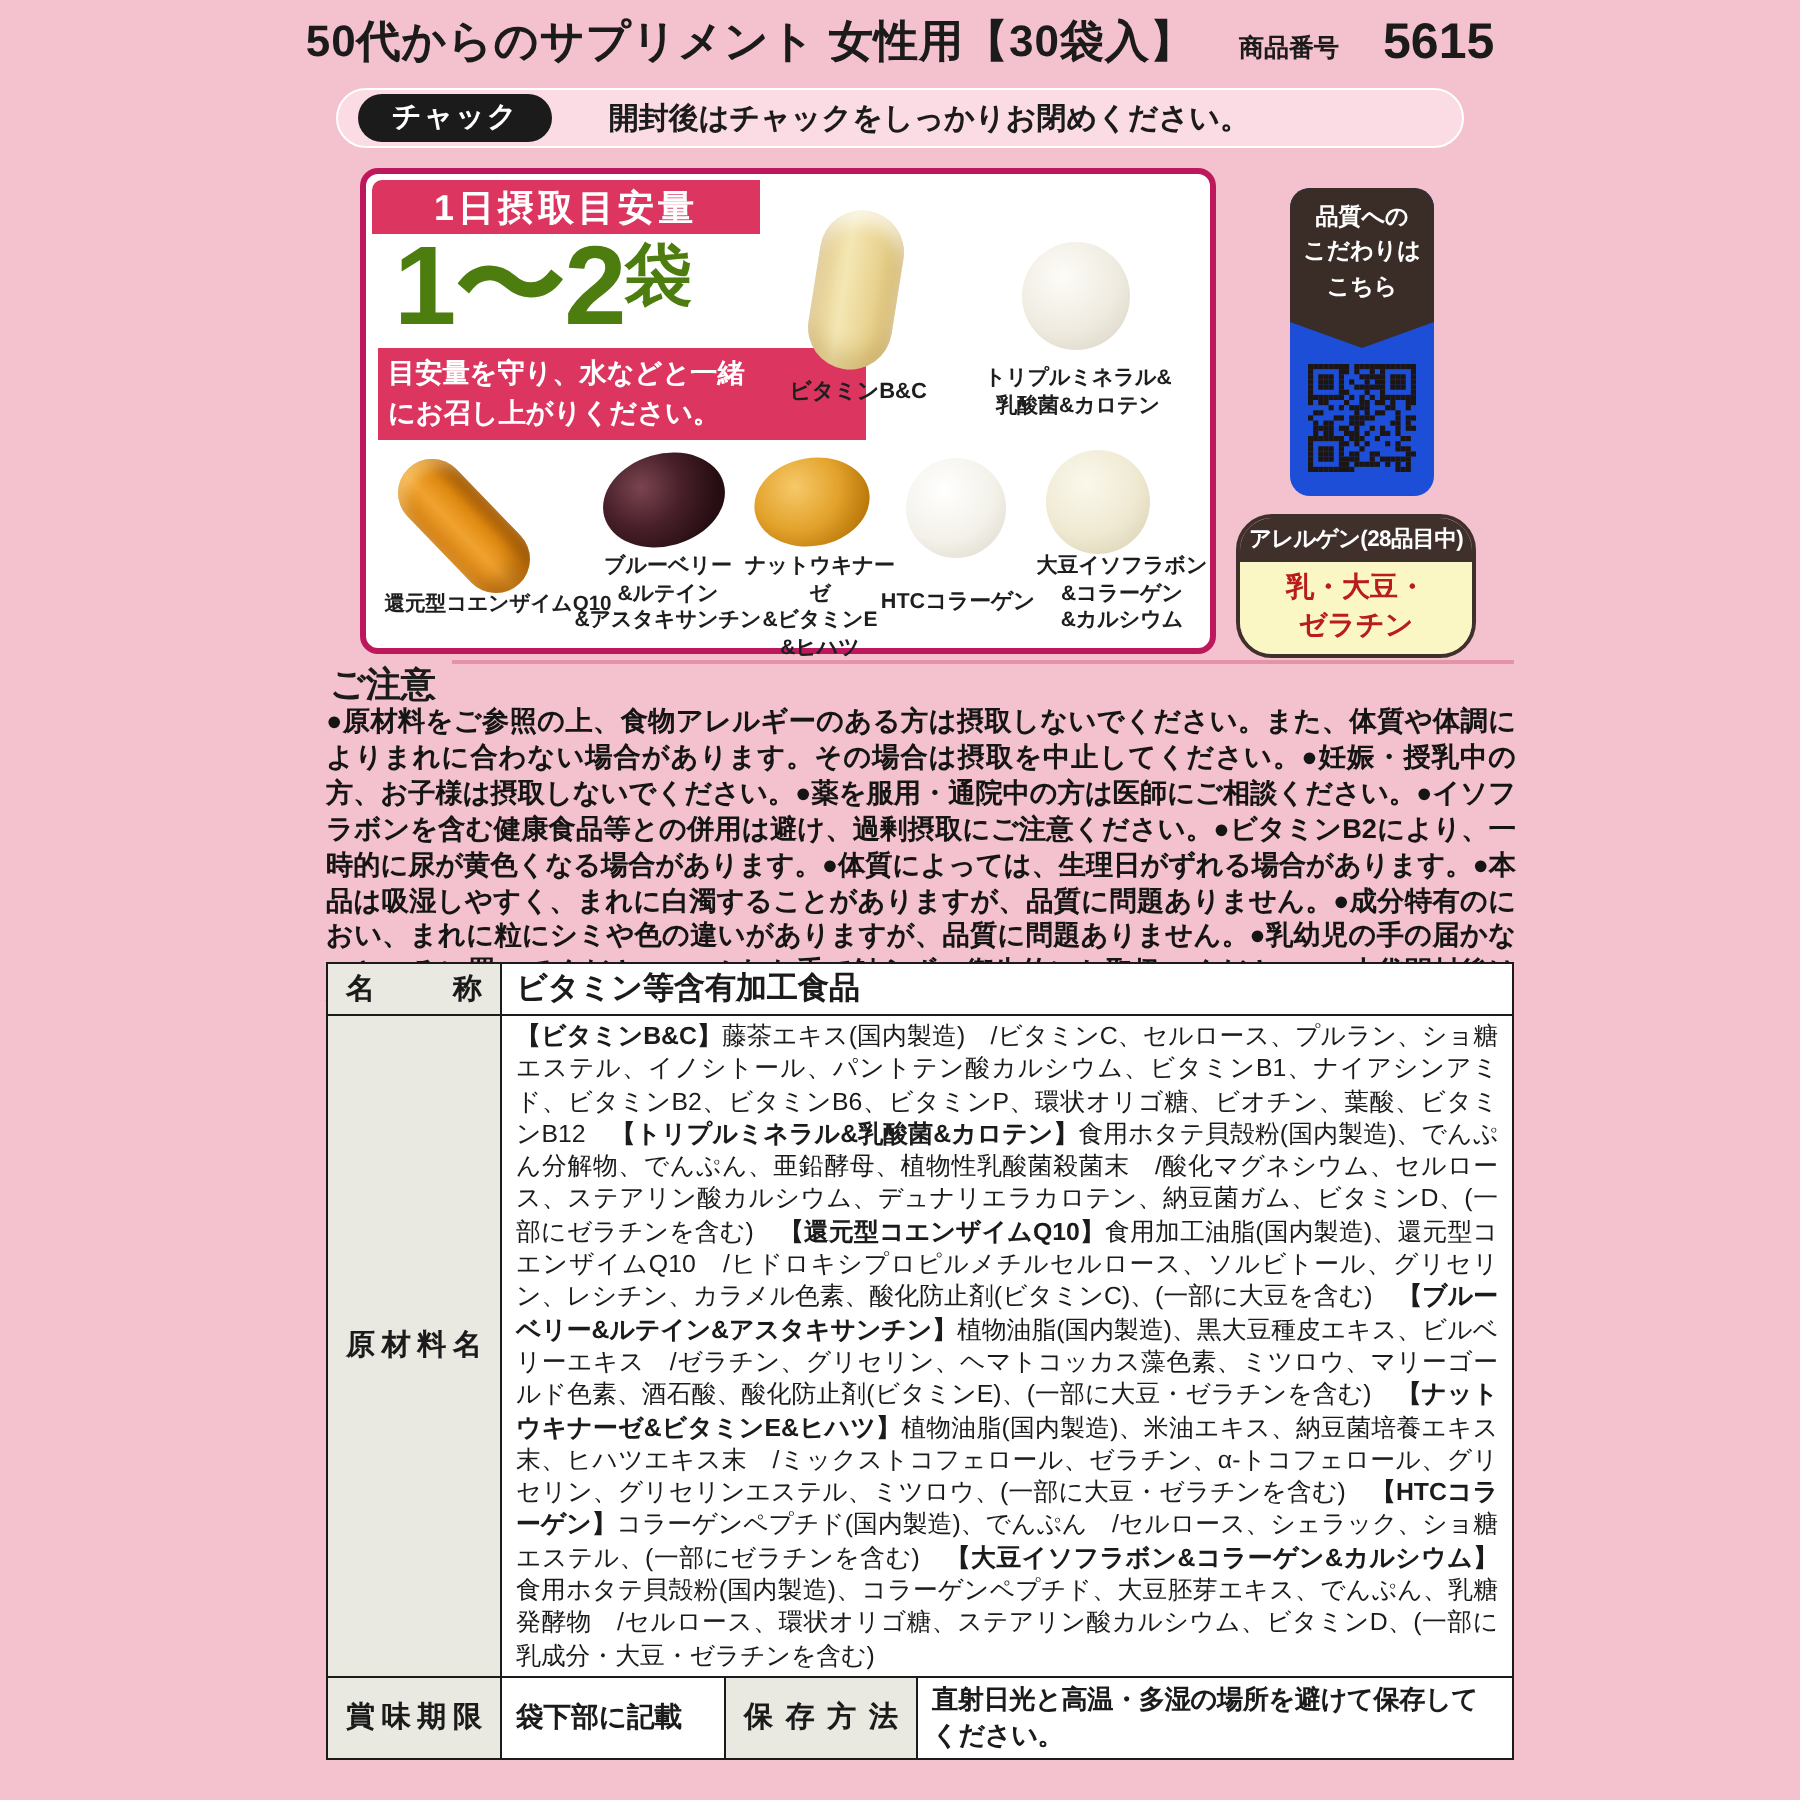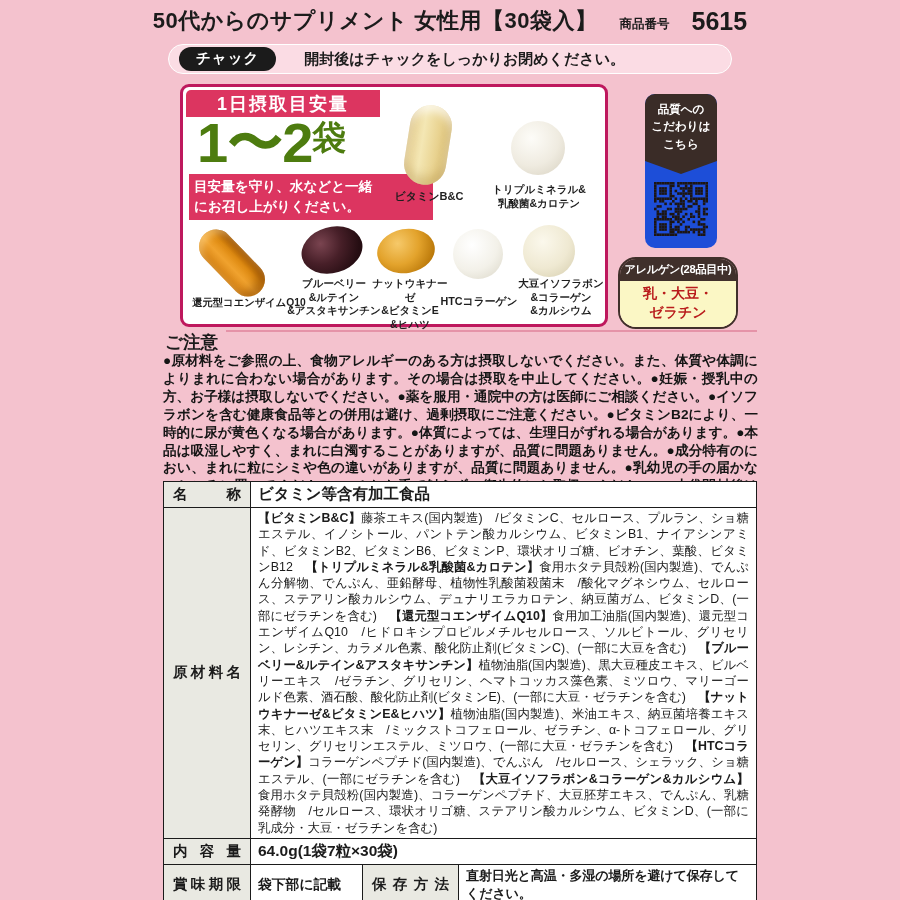--- a/index.html
+++ b/index.html
@@ -401,24 +401,20 @@
     <tbody>
         <tr>
       <td class="lab">名称</td>
       <td class="val v-name" colspan="3">ビタミン等含有加工食品</td>
     </tr>
     <tr>
       <td class="lab">原材料名</td>
       <td class="val v-ing" colspan="3" id="ingredients-cell"><b>【ビタミンB&amp;C】</b>藤茶エキス(国内製造)　/ビタミンC、セルロース、プルラン、ショ糖エステル、イノシトール、パントテン酸カルシウム、ビタミンB1、ナイアシンアミド、ビタミンB2、ビタミンB6、ビタミンP、環状オリゴ糖、ビオチン、葉酸、ビタミンB12　<b>【トリプルミネラル&amp;乳酸菌&amp;カロテン】</b>食用ホタテ貝殻粉(国内製造)、でんぷん分解物、でんぷん、亜鉛酵母、植物性乳酸菌殺菌末　/酸化マグネシウム、セルロース、ステアリン酸カルシウム、デュナリエラカロテン、納豆菌ガム、ビタミンD、(一部にゼラチンを含む)　<b>【還元型コエンザイムQ10】</b>食用加工油脂(国内製造)、還元型コエンザイムQ10　/ヒドロキシプロピルメチルセルロース、ソルビトール、グリセリン、レシチン、カラメル色素、酸化防止剤(ビタミンC)、(一部に大豆を含む)　<b>【ブルーベリー&amp;ルテイン&amp;アスタキサンチン】</b>植物油脂(国内製造)、黒大豆種皮エキス、ビルベリーエキス　/ゼラチン、グリセリン、ヘマトコッカス藻色素、ミツロウ、マリーゴールド色素、酒石酸、酸化防止剤(ビタミンE)、(一部に大豆・ゼラチンを含む)　<b>【ナットウキナーゼ&amp;ビタミンE&amp;ヒハツ】</b>植物油脂(国内製造)、米油エキス、納豆菌培養エキス末、ヒハツエキス末　/ミックストコフェロール、ゼラチン、α-トコフェロール、グリセリン、グリセリンエステル、ミツロウ、(一部に大豆・ゼラチンを含む)　<b>【HTCコラーゲン】</b>コラーゲンペプチド(国内製造)、でんぷん　/セルロース、シェラック、ショ糖エステル、(一部にゼラチンを含む)　<b>【大豆イソフラボン&amp;コラーゲン&amp;カルシウム】</b>食用ホタテ貝殻粉(国内製造)、コラーゲンペプチド、大豆胚芽エキス、でんぷん、乳糖発酵物　/セルロース、環状オリゴ糖、ステアリン酸カルシウム、ビタミンD、(一部に乳成分・大豆・ゼラチンを含む)</td>
     </tr>
     <tr>
-      <td class="lab">内容量</td>
-      <td class="val v-amount" colspan="3">64.0g(1袋7粒×30袋)</td>
-    </tr>
-    <tr>
       <td class="lab">賞味期限</td>
       <td class="val v-exp">袋下部に記載</td>
       <td class="lab">保存方法</td>
       <td class="val v-storage">直射日光と高温・多湿の場所を避けて保存してください。</td>
     </tr>
 
   </tbody>
     </table>
 
 </div>

